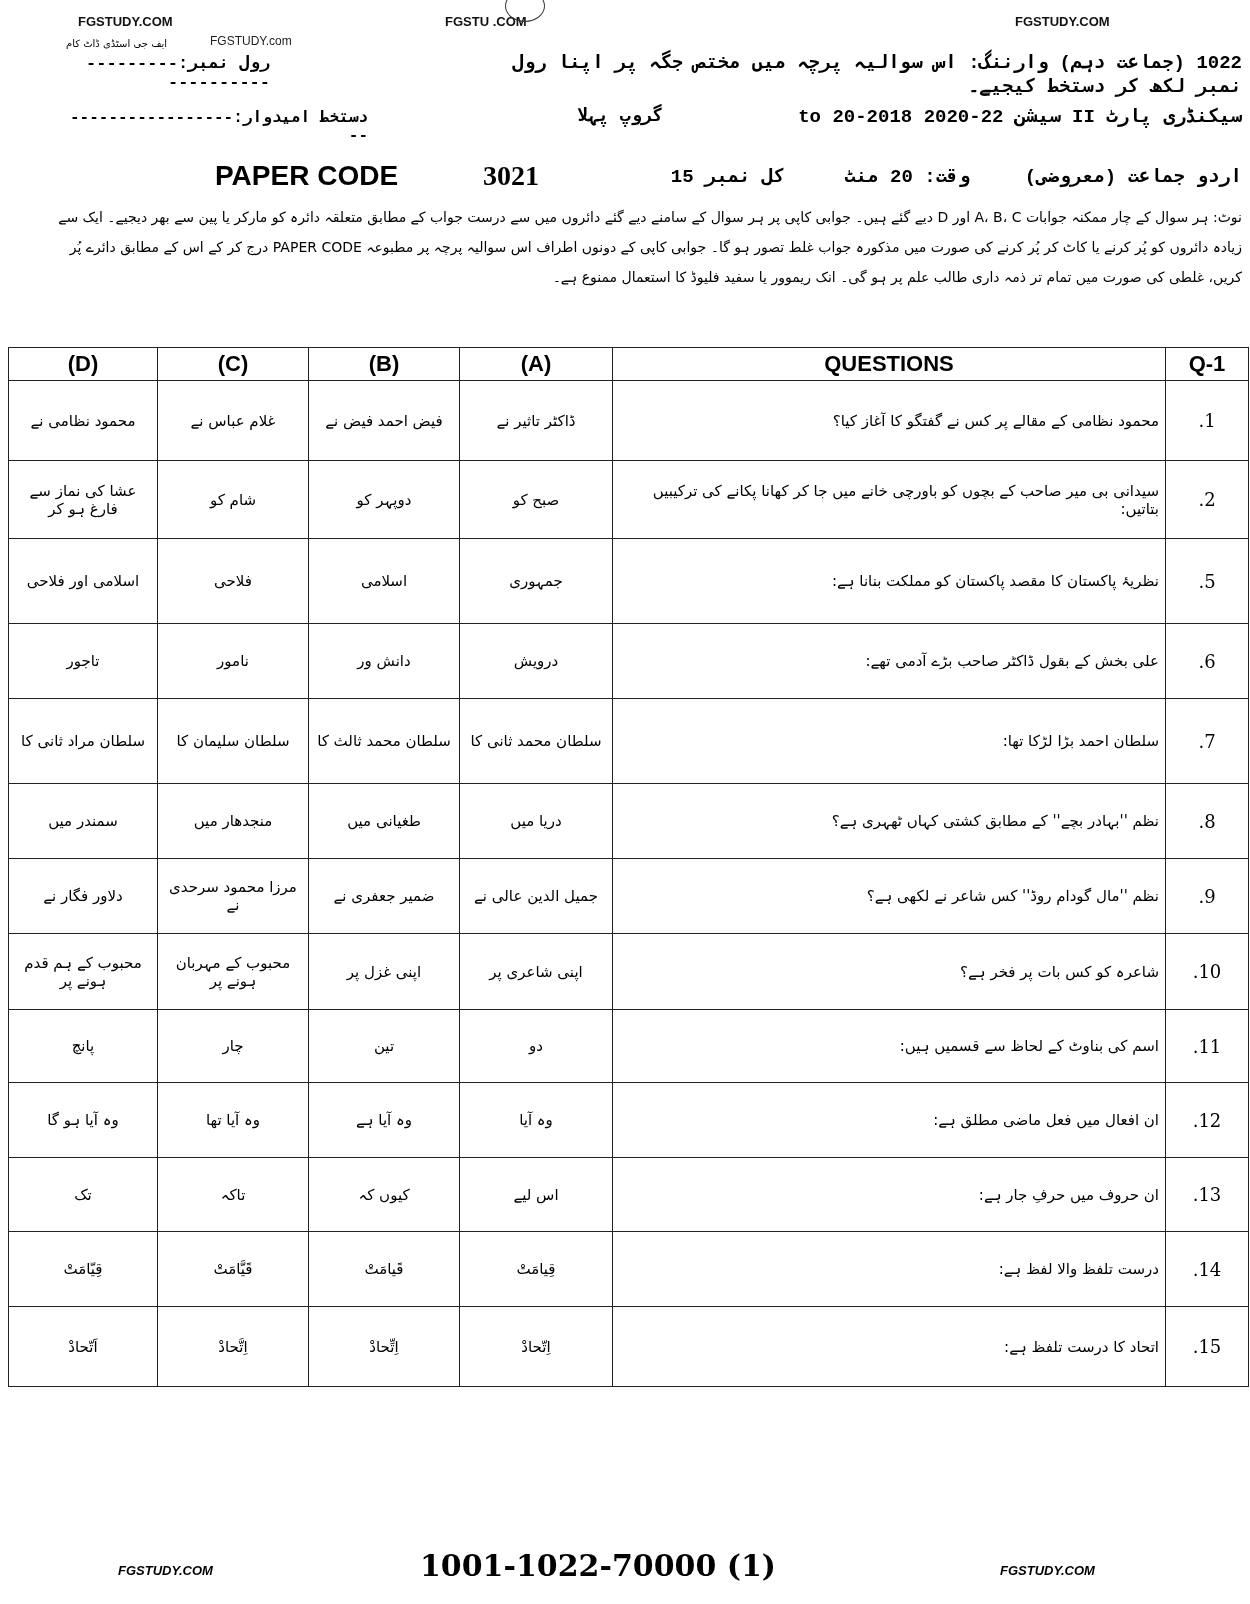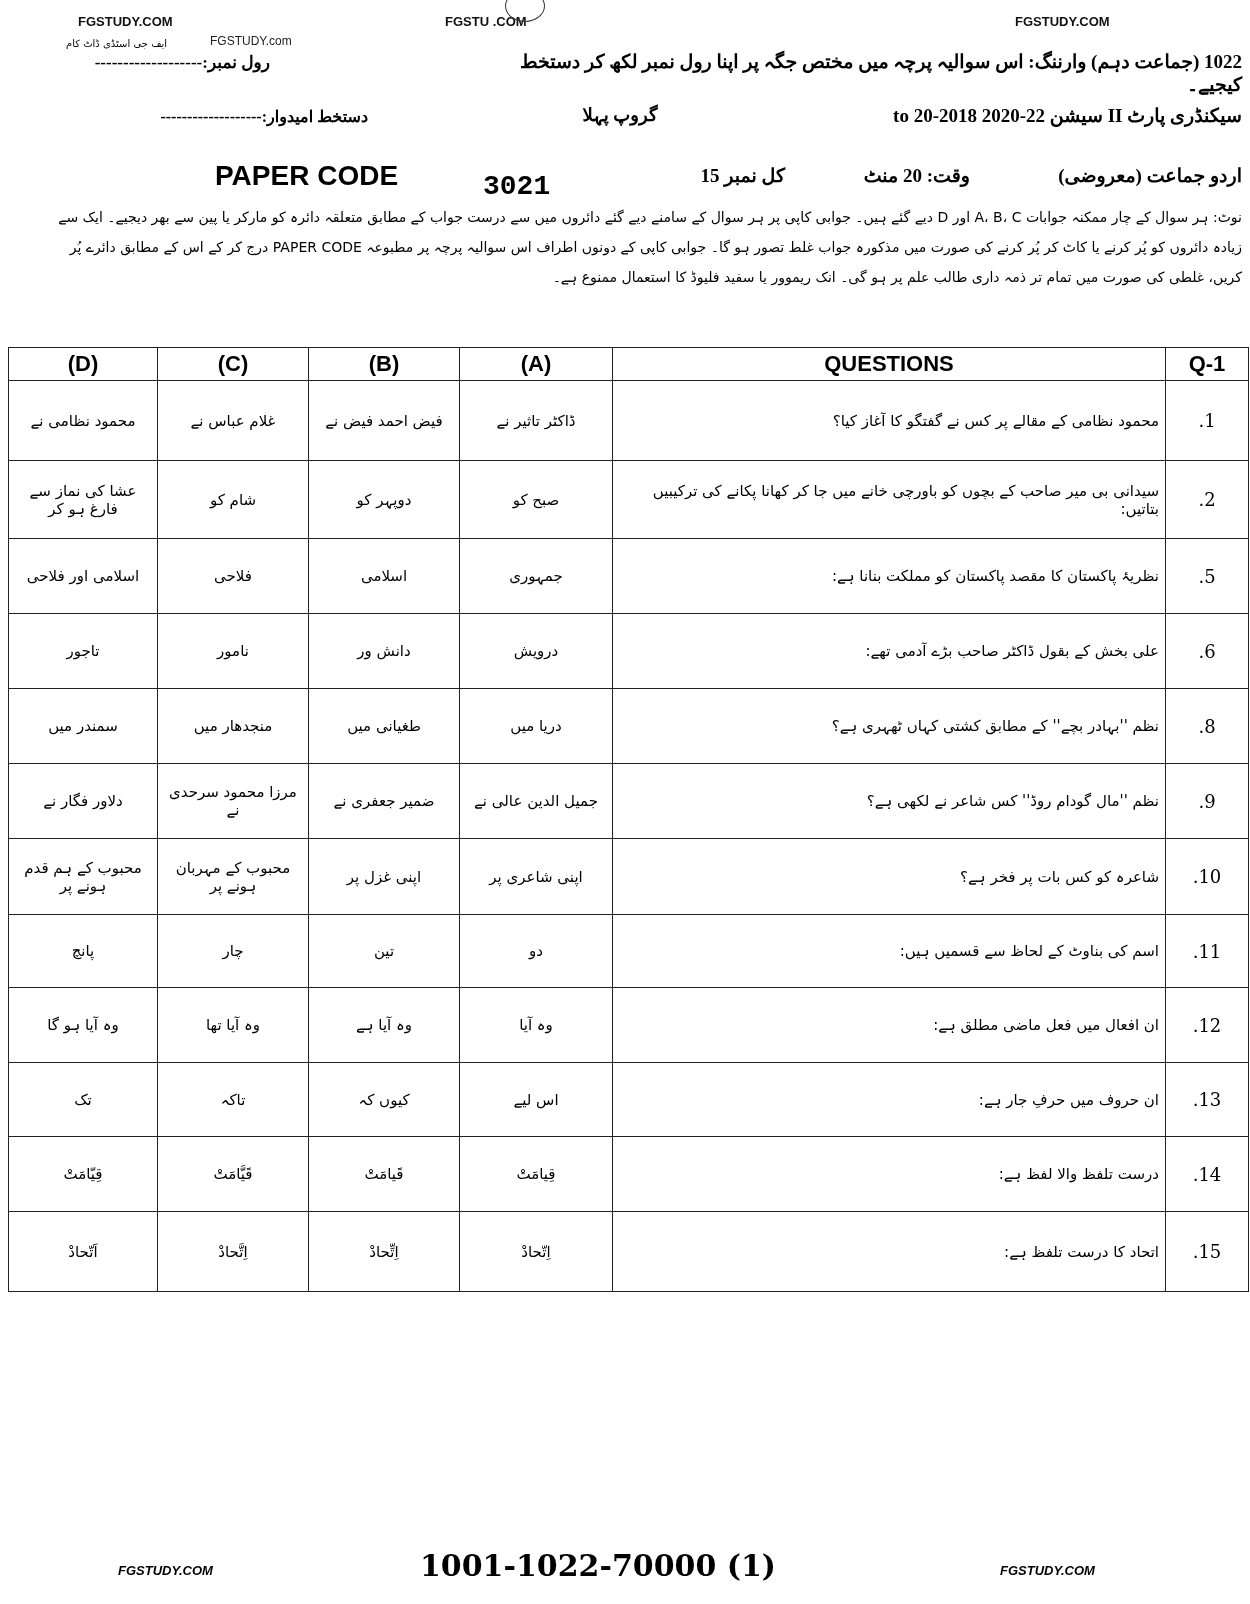--- a/index.html
+++ b/index.html
@@ -1,21 +1,21 @@
 <!DOCTYPE html>
 <html><head>
 <meta charset="utf-8">
 <style>
   html, body { margin:0; padding:0; background:#ffffff; }
   body { width:1250px; height:1604px; position:relative; overflow:hidden; color:#000; font-family:"DejaVu Serif", serif; }
   .abs { position:absolute; }
   .wm { font-family:"Liberation Sans", sans-serif; font-weight:bold; font-size:13px; color:#111; }
   .wm-small { font-family:"Liberation Sans", sans-serif; font-size:12px; color:#222; }
   .urdu { direction:rtl; unicode-bidi:plaintext; font-family:"DejaVu Sans", sans-serif; }
-  .hdr-line { font-family:Liberation Serif, serif; font-weight:bold; }
+  .hdr-line { font-family:Liberation Mono, monospace; font-weight:bold; }
   .dash { letter-spacing:-1px; font-weight:bold; }
   .note { font-family:"DejaVu Sans", sans-serif; font-size:14px; direction:rtl; text-align:right; line-height:30px; }
   table.paper { position:absolute; left:8px; top:347px; width:1240px; border-collapse:collapse; table-layout:fixed; }
   table.paper td, table.paper th { border:1px solid #222; padding:0 6px; vertical-align:middle; }
   table.paper th { font-family:"Liberation Sans", sans-serif; font-weight:bold; font-size:22px; height:32px; text-align:center; }
   td.opt { text-align:center; font-size:15px; direction:rtl; font-family:"DejaVu Sans", sans-serif; }
   td.q { text-align:right; font-size:15px; direction:rtl; font-family:"DejaVu Sans", sans-serif; padding-right:10px; }
   td.num { text-align:center; font-size:18px; font-family:"DejaVu Serif", serif; }
   .footer-code { font-family:"DejaVu Serif", serif; font-size:30px; font-weight:bold; }
   .footer-wm { font-family:"Liberation Sans", sans-serif; font-style:italic; font-weight:bold; font-size:13px; }
@@ -40,21 +40,21 @@
 
 <div class="abs urdu hdr-line" style="left:470px; top:50px; width:772px; font-size:19px; ">1022 (جماعت دہم) وارننگ: اس سوالیہ پرچہ میں مختص جگہ پر اپنا رول نمبر لکھ کر دستخط کیجیے۔</div>
 
 <div class="abs urdu hdr-line" style="left:740px; top:104px; width:502px; font-size:19px; text-align:right;">سیکنڈری پارٹ II سیشن 22-2020 to 20-2018</div>
 <div class="abs urdu hdr-line" style="left:560px; top:104px; width:120px; font-size:18px; text-align:center;">گروپ پہلا</div>
 
 <div class="abs urdu hdr-line" style="left:990px; top:164px; width:252px; font-size:19px; text-align:right;">اردو جماعت (معروضی)</div>
 <div class="abs urdu hdr-line" style="left:820px; top:164px; width:150px; font-size:19px; text-align:right;">وقت: 20 منٹ</div>
 <div class="abs urdu hdr-line" style="left:645px; top:164px; width:140px; font-size:19px; text-align:right;">کل نمبر 15</div>
 <div class="abs" style="left:215px; top:160px; font-family:'Liberation Sans', sans-serif; font-weight:bold; font-size:28px;">PAPER CODE</div>
-<div class="abs" style="left:483px; top:171px; font-family:Liberation Mono, monospace; font-weight:bold; font-size:28px;">3021</div>
+<div class="abs" style="left:483px; top:160px; font-family:Liberation Serif, serif; font-weight:bold; font-size:28px;">3021</div>
 
 <div class="abs note" style="left:8px; top:202px; width:1234px;">
   <div>نوٹ: ہر سوال کے چار ممکنہ جوابات A، B، C اور D دیے گئے ہیں۔ جوابی کاپی پر ہر سوال کے سامنے دیے گئے دائروں میں سے درست جواب کے مطابق متعلقہ دائرہ کو مارکر یا پین سے بھر دیجیے۔ ایک سے</div>
   <div>زیادہ دائروں کو پُر کرنے یا کاٹ کر پُر کرنے کی صورت میں مذکورہ جواب غلط تصور ہو گا۔ جوابی کاپی کے دونوں اطراف اس سوالیہ پرچہ پر مطبوعہ PAPER CODE درج کر کے اس کے مطابق دائرے پُر</div>
   <div>کریں، غلطی کی صورت میں تمام تر ذمہ داری طالب علم پر ہو گی۔ انک ریموور یا سفید فلیوڈ کا استعمال ممنوع ہے۔</div>
 </div>
 
 <table class="paper">
   <colgroup>
     <col style="width:149px">
@@ -84,35 +84,43 @@
       <td class="num">.1</td>
     </tr>
     <tr style="height:78px">
       <td class="opt">عشا کی نماز سے فارغ ہو کر</td>
       <td class="opt">شام کو</td>
       <td class="opt">دوپہر کو</td>
       <td class="opt">صبح کو</td>
       <td class="q">سیدانی بی میر صاحب کے بچوں کو باورچی خانے میں جا کر کھانا پکانے کی ترکیبیں بتاتیں:</td>
       <td class="num">.2</td>
     </tr>
-    <tr style="height:75px">
+    <tr style="height:85px">
       <td class="opt">اسلامی اور فلاحی</td>
       <td class="opt">فلاحی</td>
       <td class="opt">اسلامی</td>
       <td class="opt">جمہوری</td>
       <td class="q">نظریۂ پاکستان کا مقصد پاکستان کو مملکت بنانا ہے:</td>
       <td class="num">.5</td>
     </tr>
     <tr style="height:75px">
       <td class="opt">تاجور</td>
       <td class="opt">نامور</td>
       <td class="opt">دانش ور</td>
       <td class="opt">درویش</td>
       <td class="q">علی بخش کے بقول ڈاکٹر صاحب بڑے آدمی تھے:</td>
       <td class="num">.6</td>
+    </tr>
+    <tr style="height:85px">
+      <td class="opt">سلطان مراد ثانی کا</td>
+      <td class="opt">سلطان سلیمان کا</td>
+      <td class="opt">سلطان محمد ثالث کا</td>
+      <td class="opt">سلطان محمد ثانی کا</td>
+      <td class="q">سلطان احمد بڑا لڑکا تھا:</td>
+      <td class="num">.7</td>
     </tr>
     <tr style="height:75px">
       <td class="opt">سمندر میں</td>
       <td class="opt">منجدھار میں</td>
       <td class="opt">طغیانی میں</td>
       <td class="opt">دریا میں</td>
       <td class="q">نظم ''بہادر بچے'' کے مطابق کشتی کہاں ٹھہری ہے؟</td>
       <td class="num">.8</td>
     </tr>
     <tr style="height:75px">

